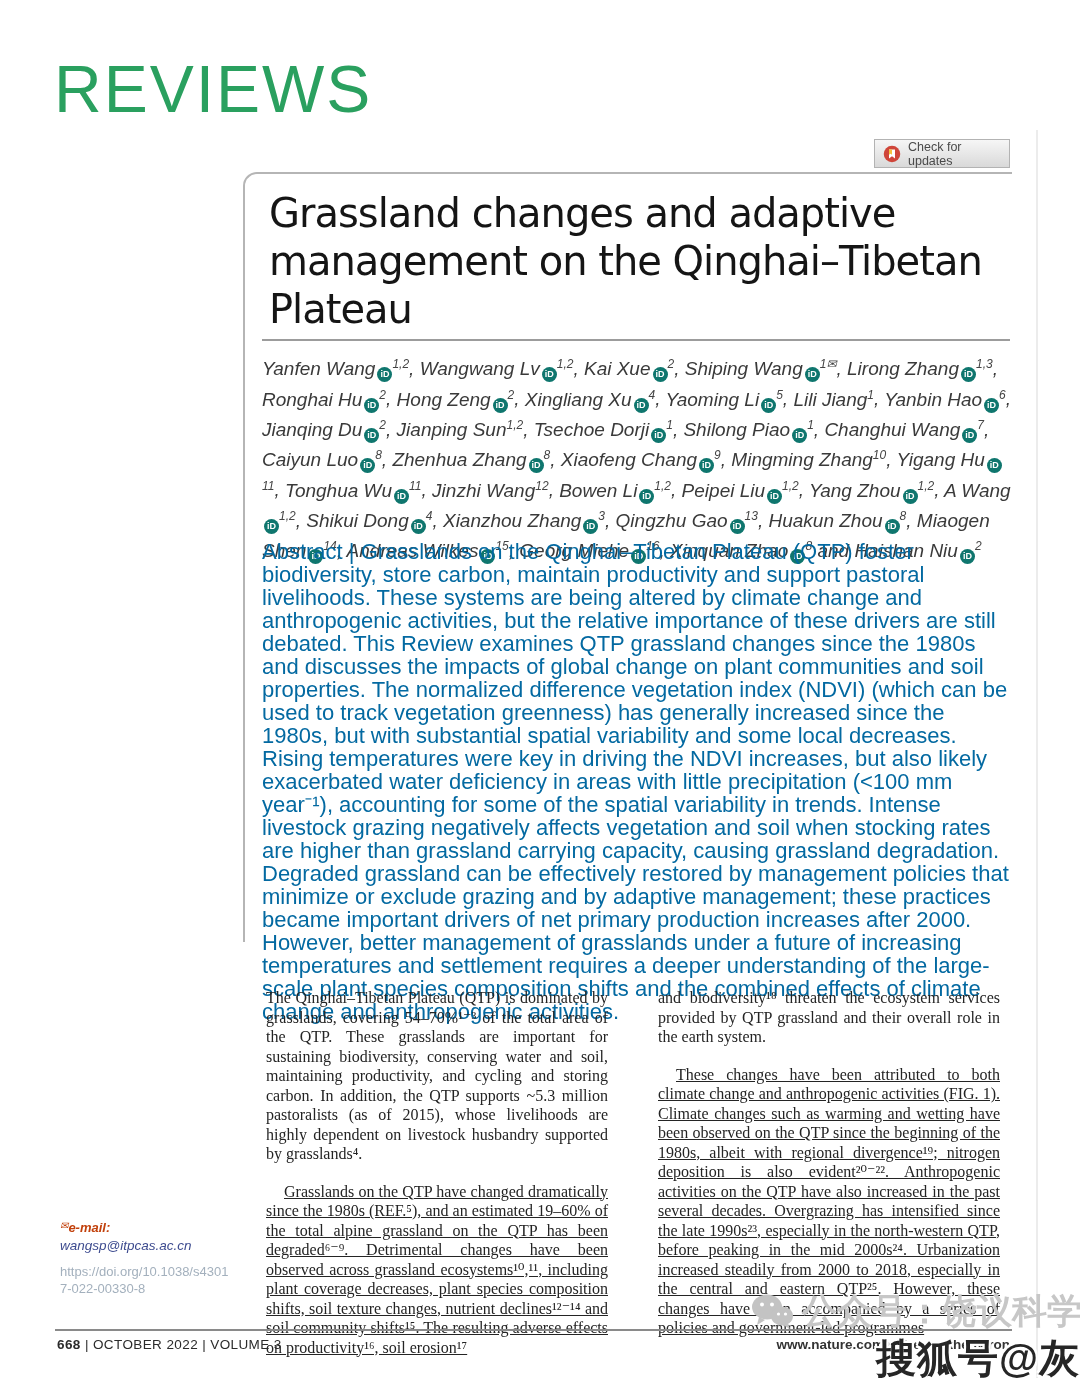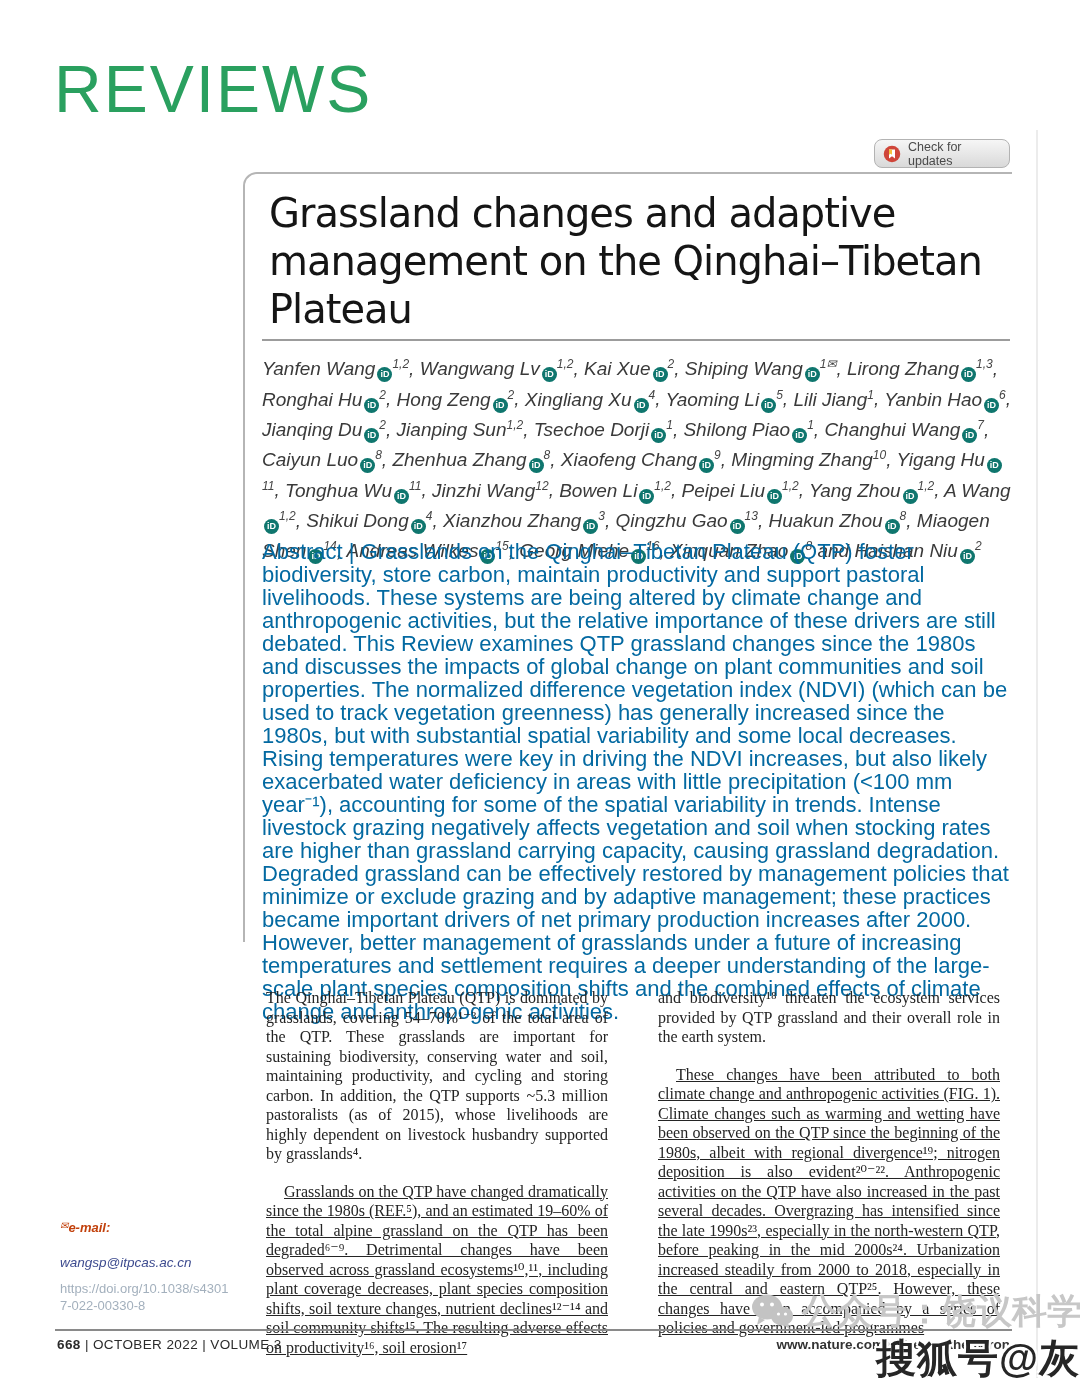--- a/index.html
+++ b/index.html
@@ -10,21 +10,21 @@
   .page-edge { position:absolute; right:42px; top:130px; bottom:0; width:2px; background:#ececec; }
 
   .masthead {
     position:absolute; left:54px; top:12px; font-size:66px; letter-spacing:2px;
     color:#2aa05f; font-weight:400; font-family:"Liberation Sans", sans-serif;margin-top:39px;
   }
 
   .badge {
     position:absolute; left:874px; top:139px; width:136px; height:29px; box-sizing:border-box;
     display:flex; align-items:center; gap:7px; padding:0 8px;
-    background:linear-gradient(#f6f6f6,#d9d9d9); border:1px solid #b3b3b3; border-radius:8px;
+    background:linear-gradient(#f6f6f6,#d9d9d9); border:1px solid #b3b3b3; border-radius:0;
     cursor:pointer;
   }
   .badge-label { font-size:12.5px; color:#4a4a4a; }
 
   .title-box {
     position:absolute; left:243px; top:172px; width:767px; height:768px;
     border-left:2px solid #b5b5b5; border-top:2px solid #b5b5b5; border-top-left-radius:14px;
   }
 
   .article-title {
@@ -56,21 +56,21 @@
     font-family:"Liberation Serif","DejaVu Serif",serif;
     font-size:16px; line-height:19.5px; color:#242424; text-align:justify;
   }
   .body-col { width:378px; }
   .body-col p { margin:18px; }
   .body-col p.indent { text-indent:18px;text-decoration:underline; }
 
   .sidebar { position:absolute; left:60px; top:1220px; width:175px; }
   .email-label { font-size:13px; font-style:italic; font-weight:700; color:#c2410c; }
   .email-label .env-sm { font-size:10px; vertical-align:3px; font-weight:400; }
-  .email-link { font-size:13.5px; font-style:italic; color:#3d4b8f; margin-top:20px; cursor:pointer; }
+  .email-link { font-size:13.5px; font-style:italic; color:#3d4b8f; margin-top:3px; cursor:pointer; }
   .doi-link { font-size:13px; color:#a3b0bd; margin-top:10px; line-height:17px; cursor:pointer; word-break:break-all; }
 
   .footer-rule { position:absolute; left:55px; top:1329px; width:957px; border-top:2px solid #8a8a8a; z-index:0; }
   .footer-left { position:absolute; left:57px; top:1337px; font-size:13.5px; color:#2b2b2b; letter-spacing:0.4px; z-index:2; }
   .footer-left .pgnum { font-weight:700; }
   .footer-url { position:absolute; right:70px; top:1337px; font-size:13.5px; font-weight:700; color:#333; z-index:2; }
 
   .wm-wechat {
     position:absolute; left:750px; top:1288px; display:flex; align-items:center; gap:8px;
     color:#c7c7c7; font-size:35px; font-weight:700; z-index:1; white-space:nowrap;

